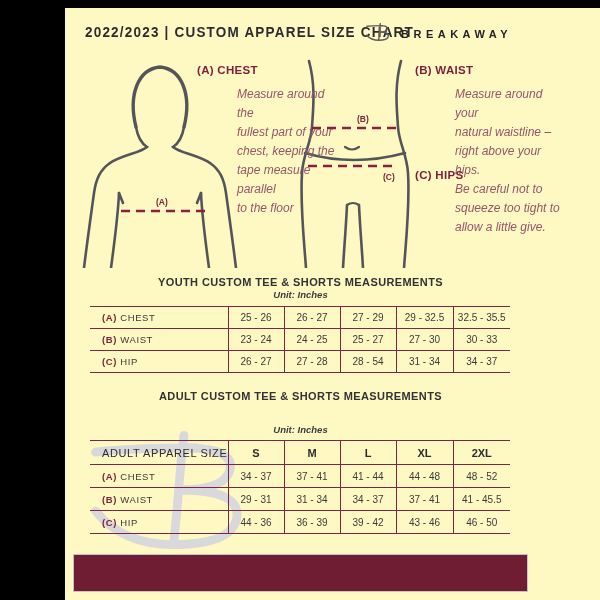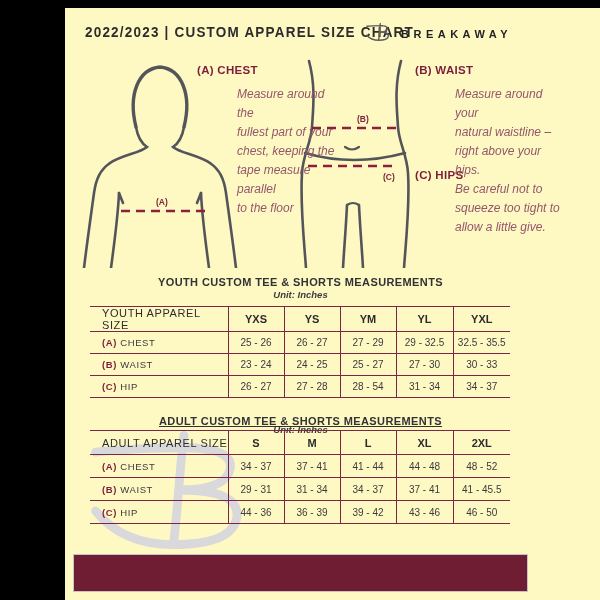--- a/index.html
+++ b/index.html
@@ -137,28 +137,20 @@
     <table class="size" style="top:298px;">
       <colgroup>
           <col style="width:138px">
           <col style="width:56px">
           <col style="width:56px">
           <col style="width:56px">
           <col style="width:57px">
           <col style="width:57px">
         </colgroup>
       <tbody>
-          <tr class="hdr" style="height:25px;">
-        <td class="c0">YOUTH APPAREL SIZE</td>
-        <td>YXS</td>
-        <td>YS</td>
-        <td>YM</td>
-        <td>YL</td>
-        <td>YXL</td>
-      </tr>
       <tr style="height:22px;">
         <td class="c0"><span class="key">(A)</span> <span>CHEST</span></td>
         <td>25 - 26</td>
         <td>26 - 27</td>
         <td>27 - 29</td>
         <td>29 - 32.5</td>
         <td>32.5 - 35.5</td>
       </tr>
       <tr style="height:22px;">
         <td class="c0"><span class="key">(B)</span> <span>WAIST</span></td>
@@ -172,23 +164,23 @@
         <td class="c0"><span class="key">(C)</span> <span>HIP</span></td>
         <td>26 - 27</td>
         <td>27 - 28</td>
         <td>28 - 54</td>
         <td>31 - 34</td>
         <td>34 - 37</td>
       </tr>
     </tbody>
       </table>
 
-    <div class="tbl-title" style="top:407px;text-decoration:underline;">ADULT CUSTOM TEE &amp; SHORTS MEASUREMENTS</div>
+    <div class="tbl-title" style="top:382px;">ADULT CUSTOM TEE &amp; SHORTS MEASUREMENTS</div>
     <div class="tbl-unit" style="top:416px;">Unit: Inches</div>
-    <table class="size" style="top:422px;">
+    <table class="size" style="top:432px;">
       <colgroup>
           <col style="width:138px">
           <col style="width:56px">
           <col style="width:56px">
           <col style="width:56px">
           <col style="width:57px">
           <col style="width:57px">
         </colgroup>
       <tbody>
           <tr class="hdr" style="height:24px;">

